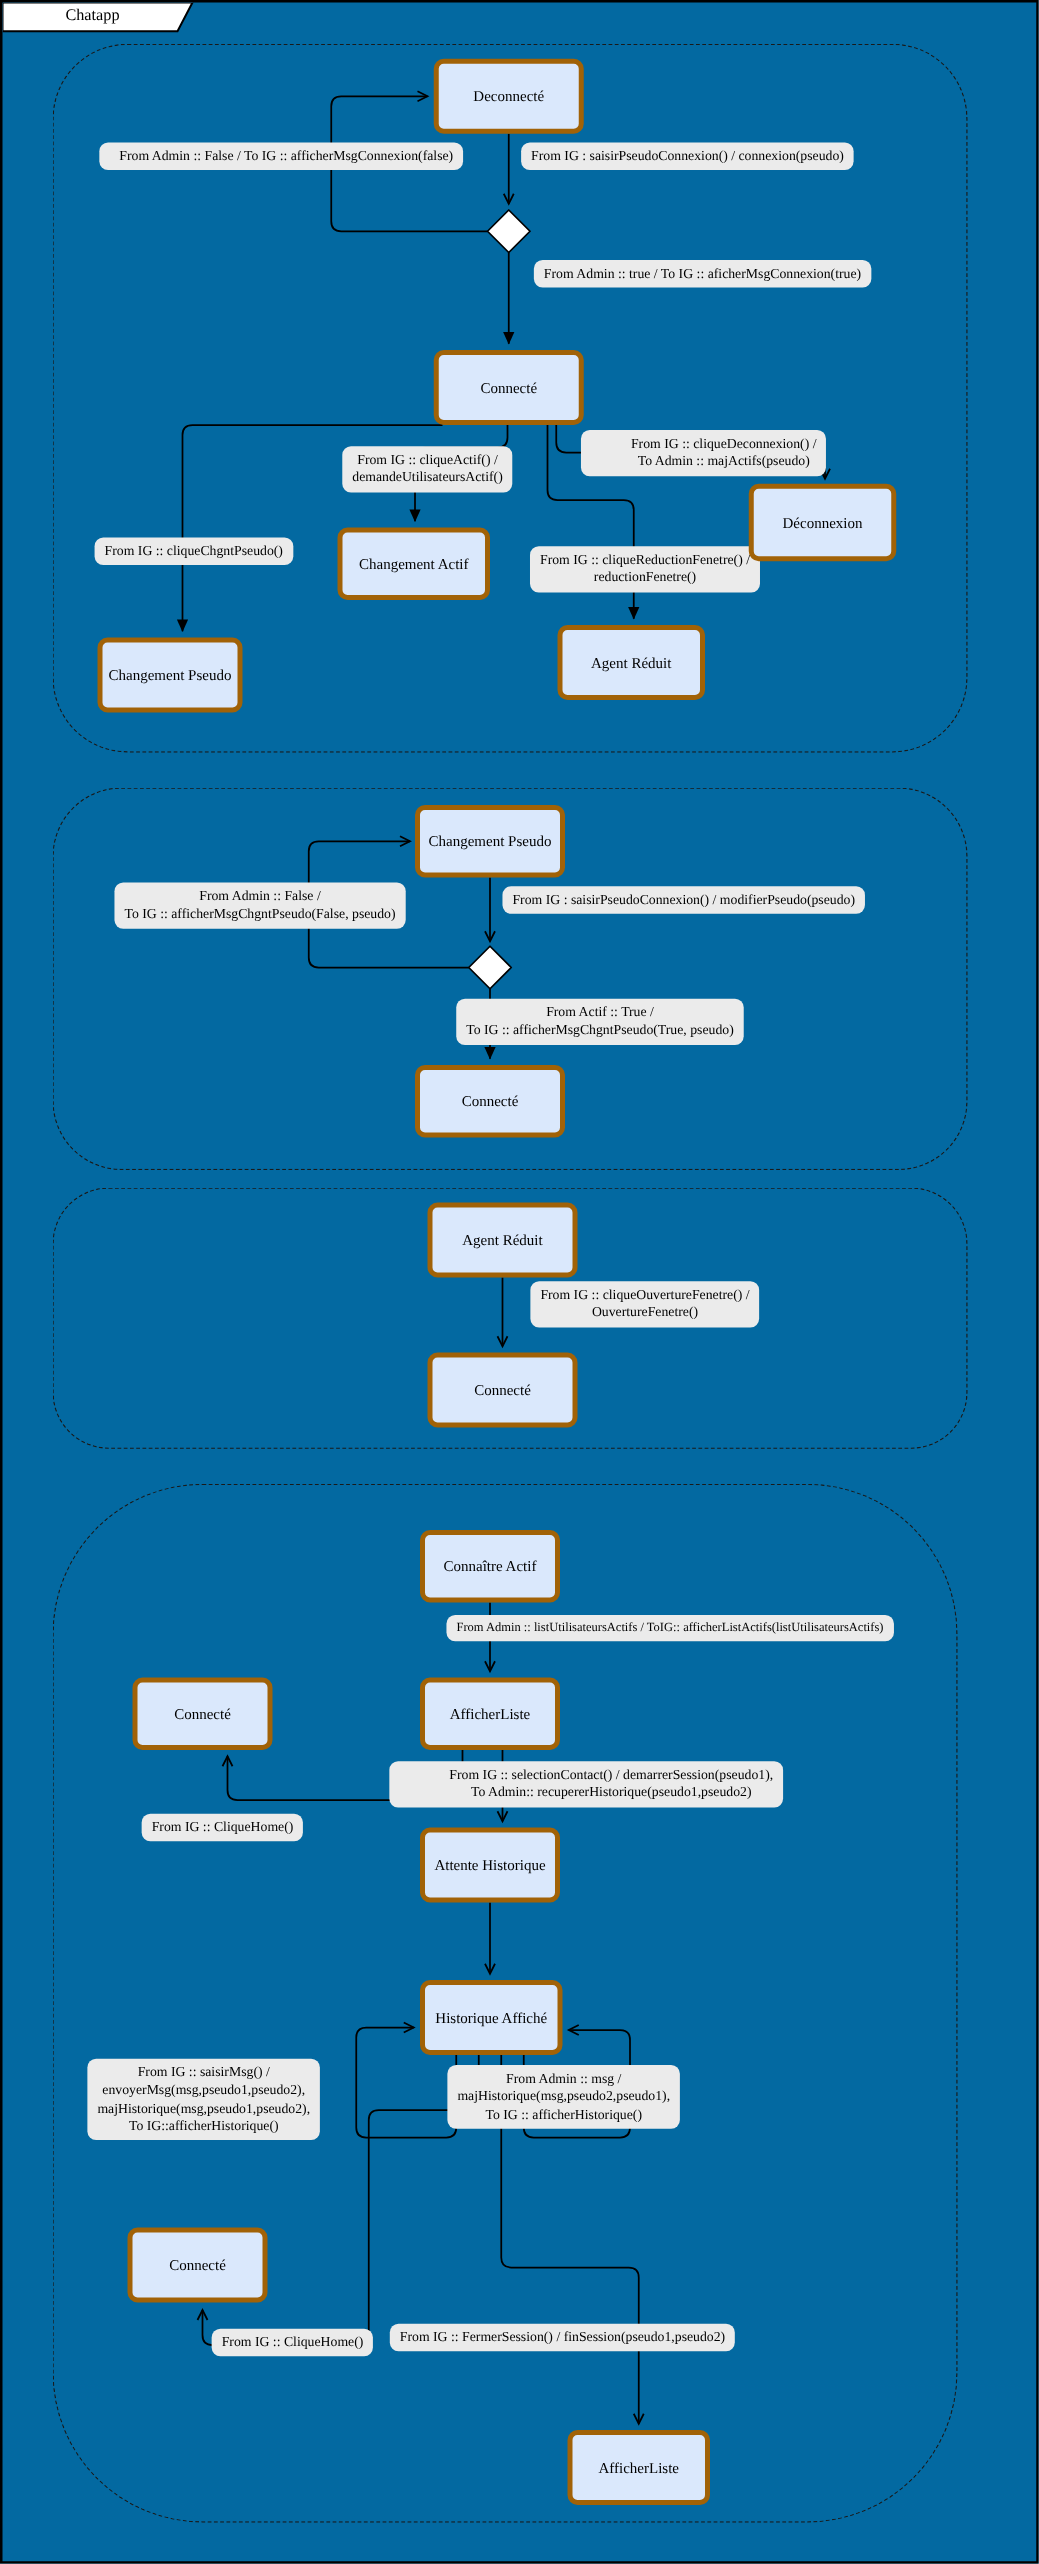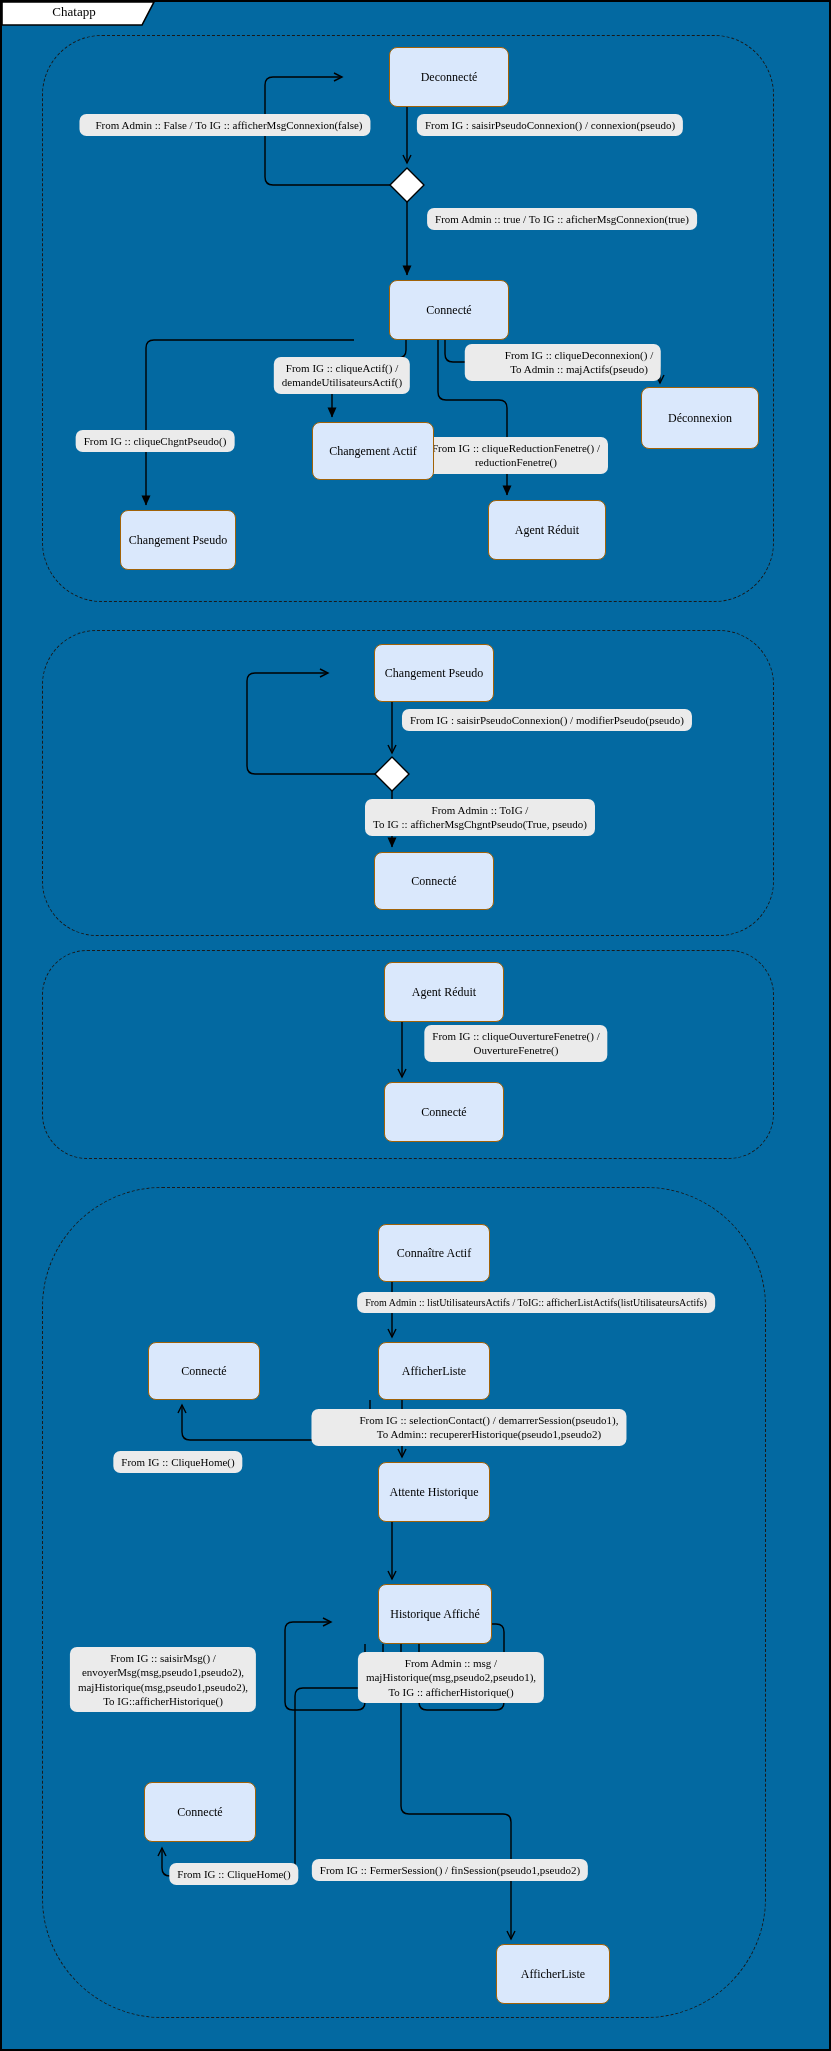--- a/index.html
+++ b/index.html
@@ -1,19 +1,19 @@
 <!DOCTYPE html>
 <html><head>
 <meta charset="utf-8">
 <style>
   html,body{margin:0;padding:0;background:#fff;}
   .canvas{position:relative;width:831px;height:2051px;background:#0369a1;border:2px solid #000;box-sizing:border-box;font-family:Liberation Serif, serif;overflow:hidden;}
   .container-dashed{position:absolute;border:1.3px dashed #1a1a1a;background:transparent;z-index:1;}
   .edges{position:absolute;left:0;top:0;z-index:2;}
-  .state{position:absolute;background:#dae8fc;border:1px solid #a16207;border-radius:8px;display:flex;align-items:center;justify-content:center;font-size:12px;color:#000;text-align:center;z-index:4;box-sizing:border-box;margin-left:42px;}
+  .state{position:absolute;background:#dae8fc;border:4px solid #a16207;border-radius:8px;display:flex;align-items:center;justify-content:center;font-size:12px;color:#000;text-align:center;z-index:4;box-sizing:border-box;}
   .elabel{position:absolute;transform:translateX(-50%);background:#ebebeb;border-radius:7px;padding:4px 8px;font-size:11px;line-height:1.3;color:#000;text-align:center;white-space:nowrap;z-index:3;}
   .elabel.sm{font-size:10px;}
   .elabel span{display:block;}
   .frame-tab{position:absolute;left:0;top:0;z-index:5;}
   .frame-title{position:absolute;left:8px;top:2px;width:128px;text-align:center;font-size:13px;color:#000;z-index:6;}
 </style>
 </head>
 <body>
 
 <div class="canvas">
@@ -84,25 +84,29 @@
       <span>To Admin :: majActifs(pseudo)</span>
     </div>
   <div class="elabel" style="left:153px;top:428px;">
       <span>From IG :: cliqueChgntPseudo()</span>
     </div>
   <div class="elabel" style="left:514px;top:435px;">
       <span>From IG :: cliqueReductionFenetre() /</span>
       <span>reductionFenetre()</span>
     </div>
 
+  <div class="elabel" style="left:206px;top:704px;">
+      <span>From Admin :: False /</span>
+      <span>To IG :: afficherMsgChgntPseudo(False, pseudo)</span>
+    </div>
   <div class="elabel" style="left:545px;top:707px;">
       <span>From IG : saisirPseudoConnexion() / modifierPseudo(pseudo)</span>
     </div>
   <div class="elabel" style="left:478px;top:797px;">
-      <span>From Admin :: ToIG /</span>
+      <span>From Actif :: True /</span>
       <span>To IG :: afficherMsgChgntPseudo(True, pseudo)</span>
     </div>
 
   <div class="elabel" style="left:514px;top:1023px;">
       <span>From IG :: cliqueOuvertureFenetre() /</span>
       <span>OuvertureFenetre()</span>
     </div>
 
   <div class="elabel sm" style="left:534px;top:1290px;">
       <span>From Admin :: listUtilisateursActifs / ToIG:: afficherListActifs(listUtilisateursActifs)</span>

